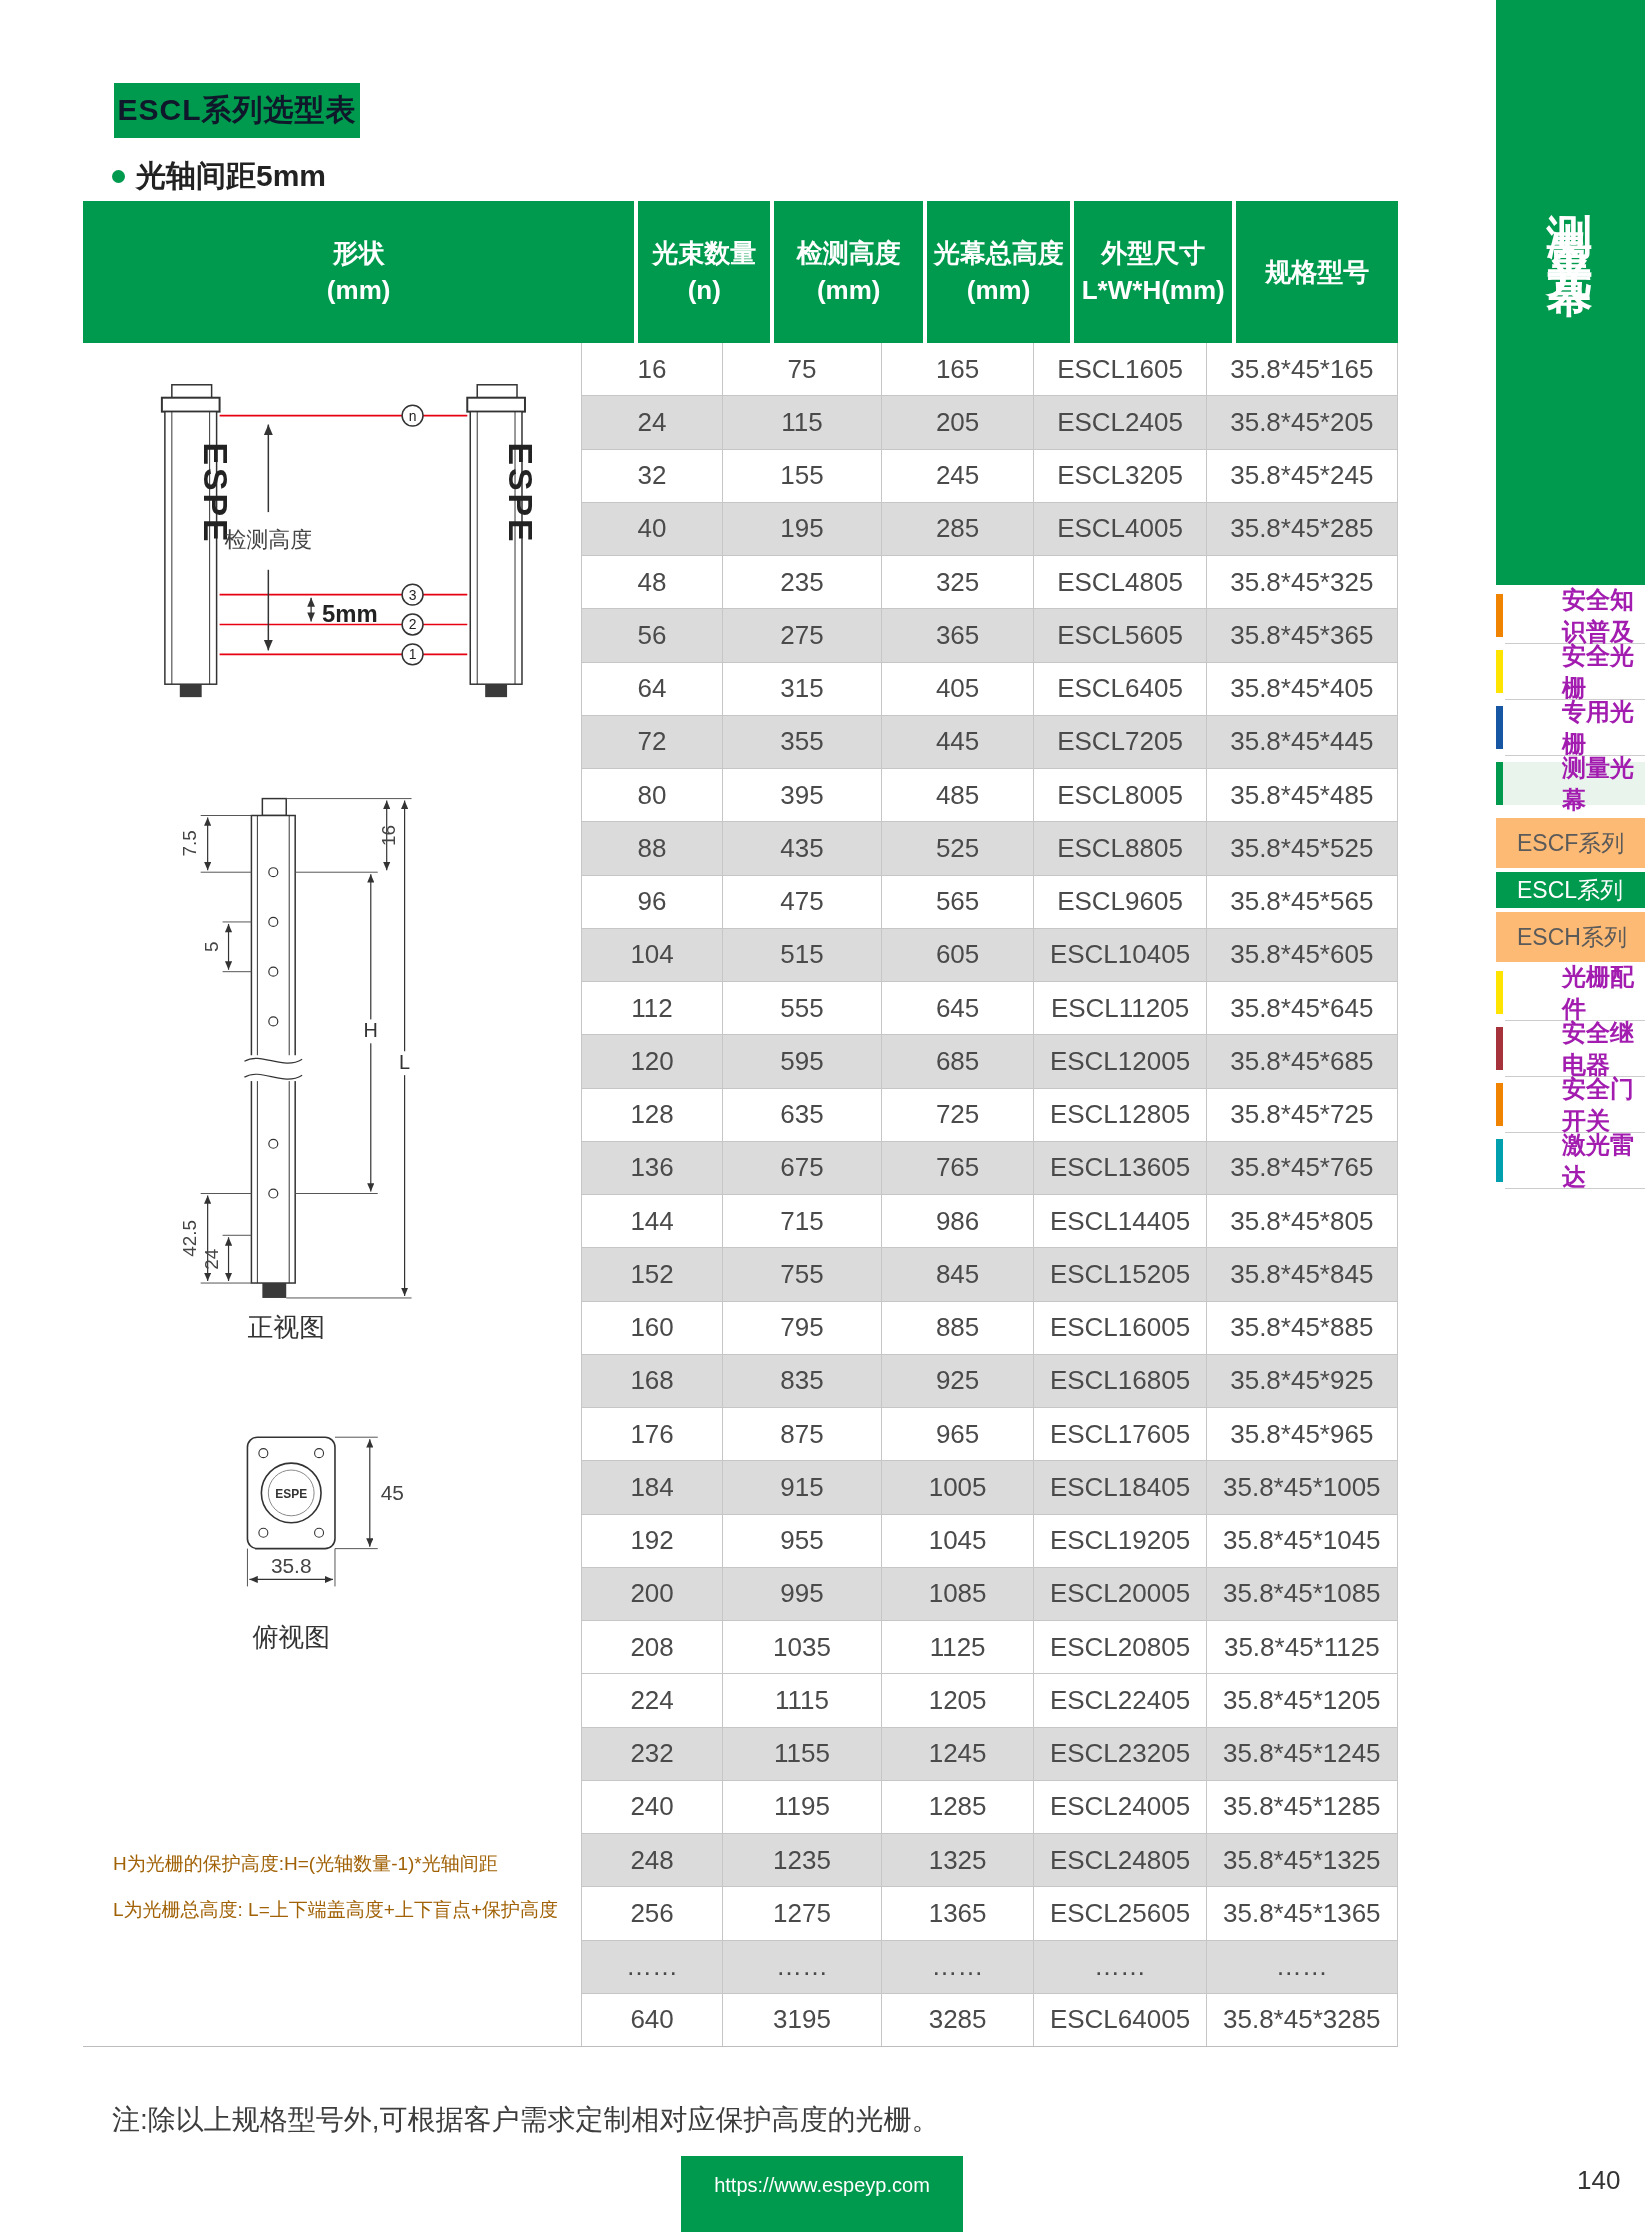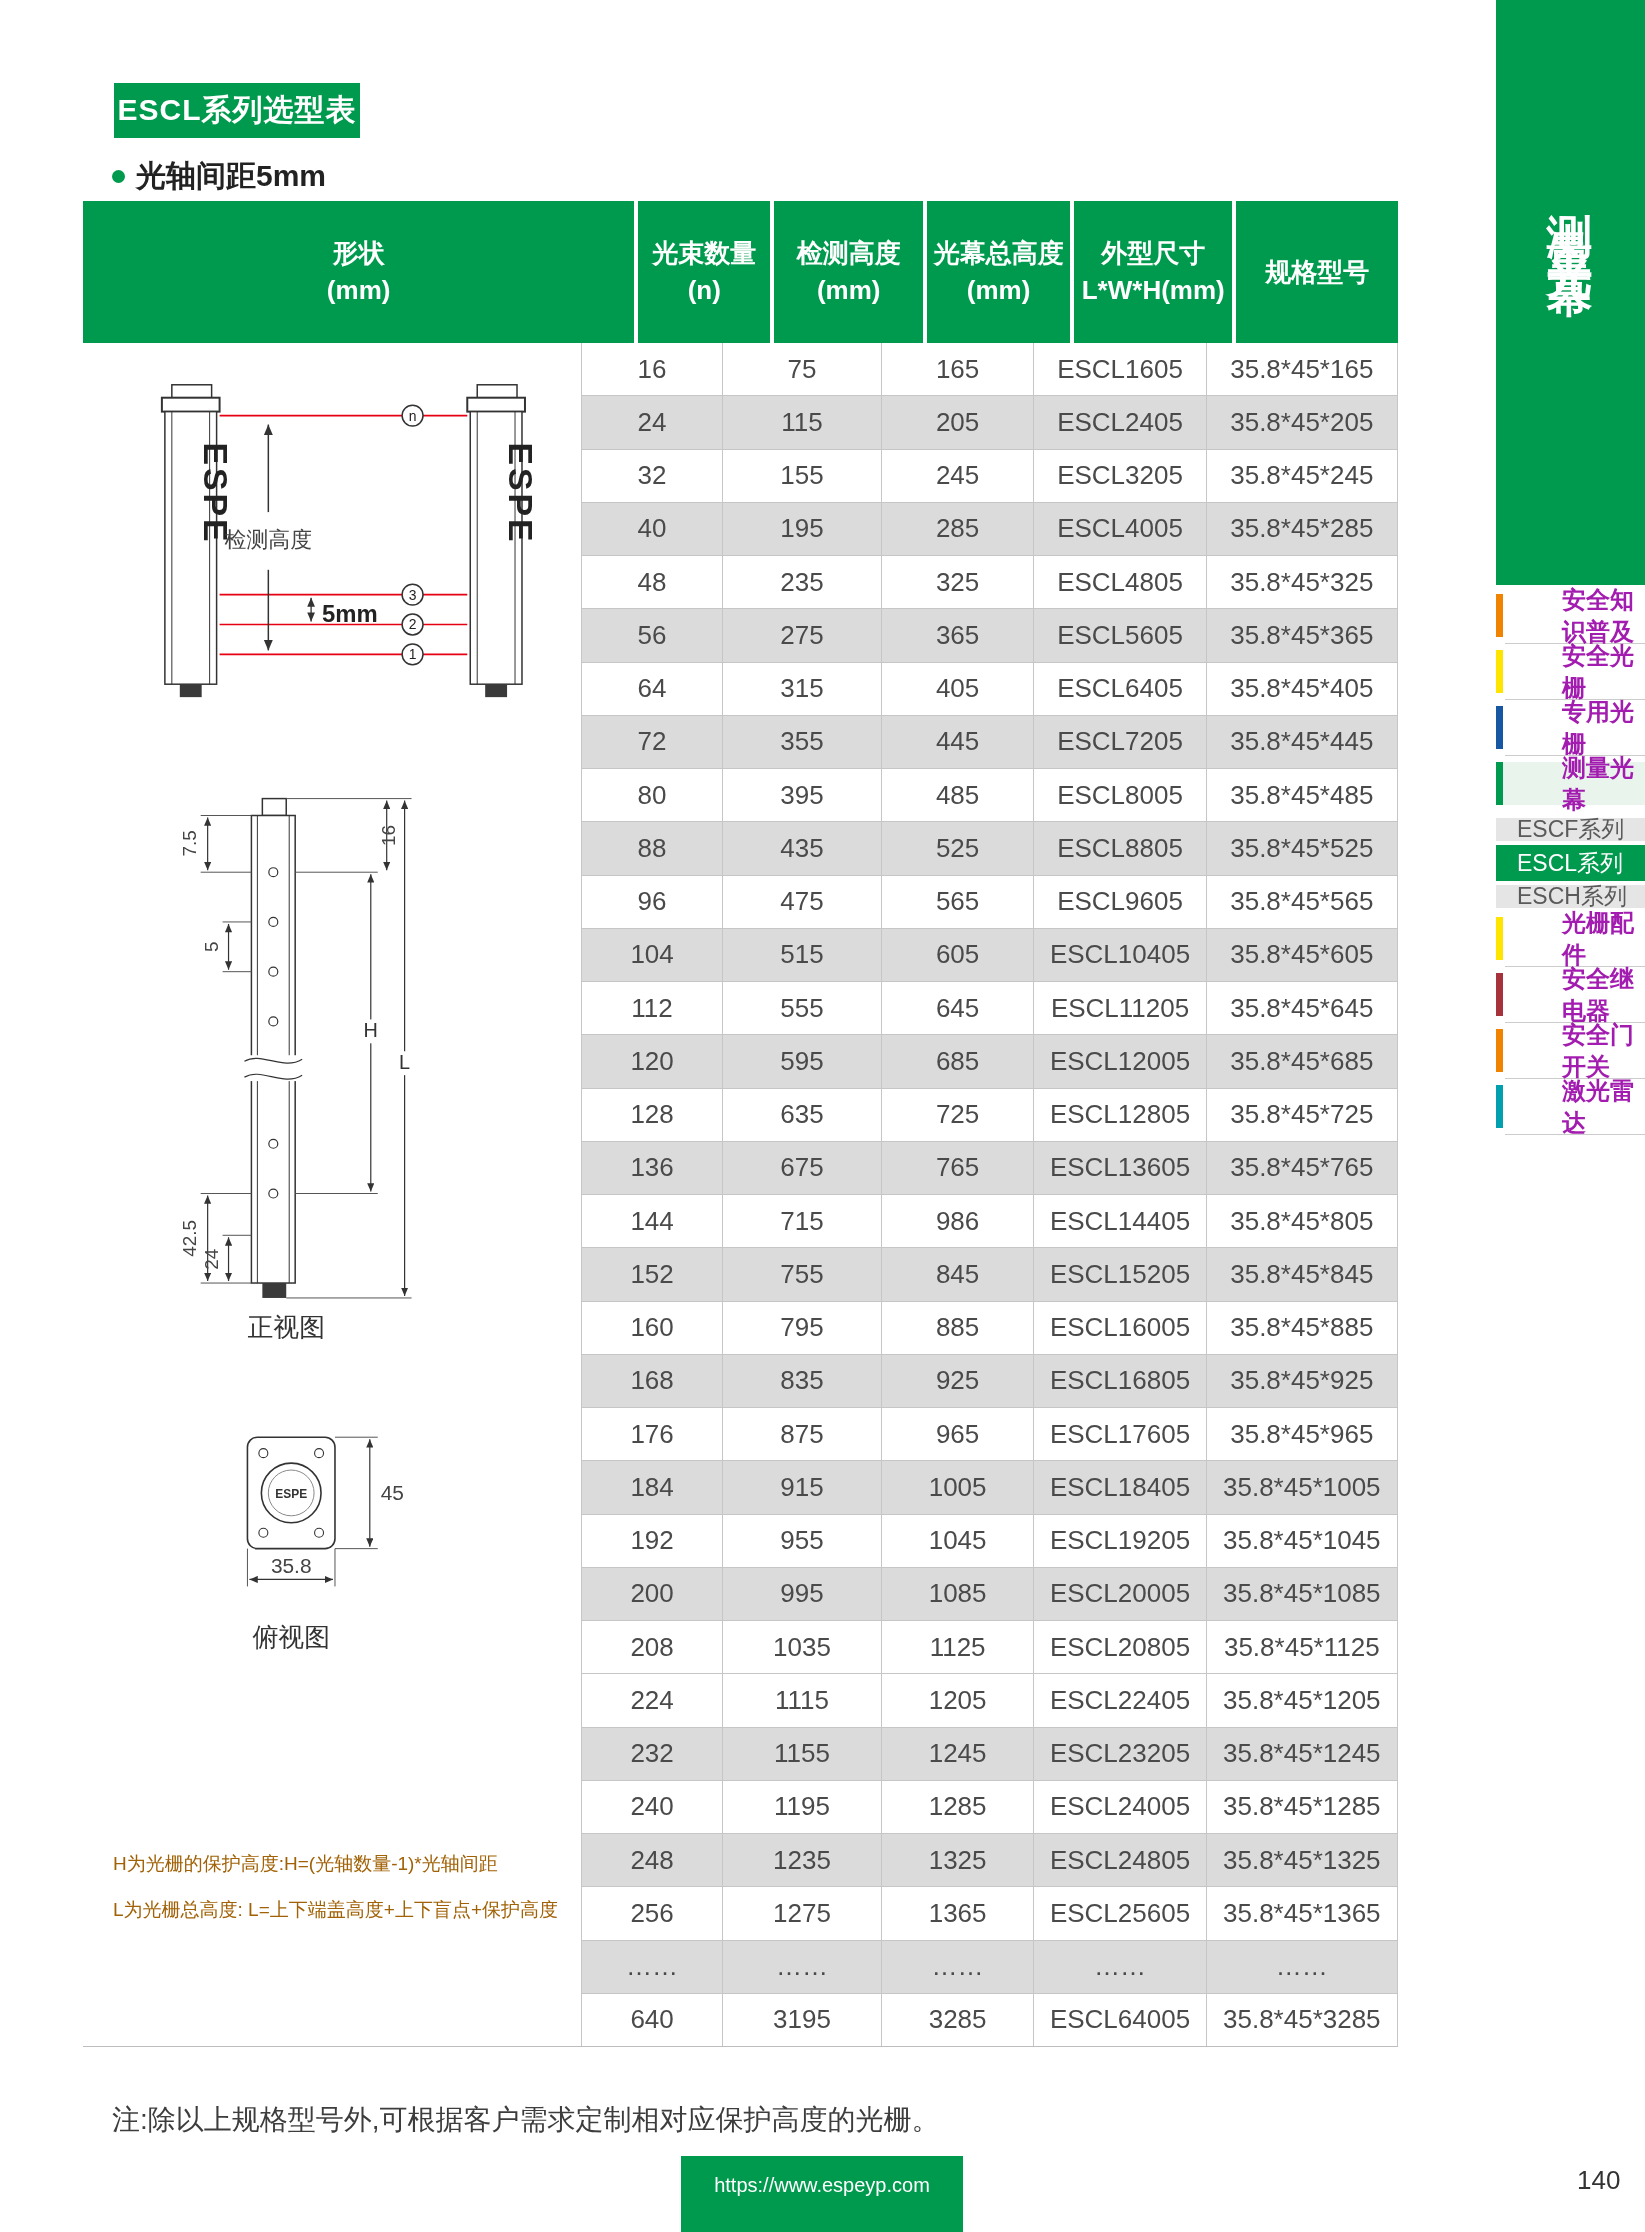--- a/index.html
+++ b/index.html
@@ -1,20 +1,20 @@
 <!DOCTYPE html>
 <html><head>
 <meta charset="utf-8">
 <style>
   html,body{margin:0;padding:0;background:#fff;}
   #page{position:relative;width:1646px;height:2233px;background:#ffffff;overflow:hidden;
         font-family:"Liberation Sans","DejaVu Sans",sans-serif;}
 
   
-  .badge{position:absolute;left:114px;top:83px;width:246px;height:55px;background:#009a4e;color:#ffffff;
+  .badge{position:absolute;left:114px;top:83px;width:246px;height:55px;background:#009a4e;color:#0f172a;
          font-size:30px;font-weight:bold;display:flex;align-items:center;justify-content:center;letter-spacing:1px;}
   .subtitle-row{position:absolute;left:112px;top:156px;display:flex;align-items:center;gap:11px;}
   .dot{width:13px;height:13px;border-radius:50%;background:#009a4e;}
   .subtitle{font-size:30px;font-weight:bold;color:#222;}
 
   
   .seltable{position:absolute;left:83px;top:201px;width:1315px;}
   .thead{display:flex;gap:4px;height:142px;}
   .th{background:#009a4e;color:#fff;display:flex;flex-direction:column;align-items:center;justify-content:center;
       font-size:26px;font-weight:bold;line-height:37px;text-align:center;}
@@ -36,22 +36,22 @@
   
   .side-green{position:absolute;left:1496px;top:0;width:149px;height:585px;background:#009a4e;}
   .vtitle{position:absolute;left:50%;top:177px;transform:translateX(-50%);writing-mode:vertical-rl;
           text-orientation:upright;color:#fff;font-size:46px;font-weight:bold;letter-spacing:19px;line-height:1;}
   .side-menu{position:absolute;left:1496px;top:594px;width:149px;}
   .side-item{position:relative;height:43px;display:flex;align-items:center;}
   .accent-bar{position:absolute;left:0;top:0;width:7px;height:43px;}
   .side-item .lbl{padding-left:21px;font-size:24px;font-weight:bold;color:#a21caf;margin-left:45px;}
   .side-item.active{background:#e9f4ed;}
   .divider{height:1px;background:#ccc;margin:6px 0 6px 9px;}
-  .side-sub{height:23px;display:flex;align-items:center;padding-left:21px;font-size:23px;color:#5a5a5a;
-            background:#e5e5e5;margin-bottom:4px;}
+  .side-sub{height:50px;display:flex;align-items:center;padding-left:21px;font-size:23px;color:#5a5a5a;
+            background:#fdba74;margin-bottom:4px;}
   .side-sub.active{background:#009a4e;color:#fff;height:36px;}
   .side-item.active + .side-sub{margin-top:13px;}
   .side-sub + .side-item{margin-top:9px;}
 
   
   .note{position:absolute;left:112px;top:2101px;font-size:28px;color:#3d3d3d;}
   .urlbox{position:absolute;left:681px;top:2156px;width:282px;height:77px;background:#009a4e;box-sizing:border-box;
           display:flex;justify-content:center;align-items:flex-start;padding-top:18px;}
   .urlbox .urltext{color:#fff;font-size:20px;}
   .pagenum{position:absolute;left:1577px;top:2165px;font-size:26px;color:#333;}

